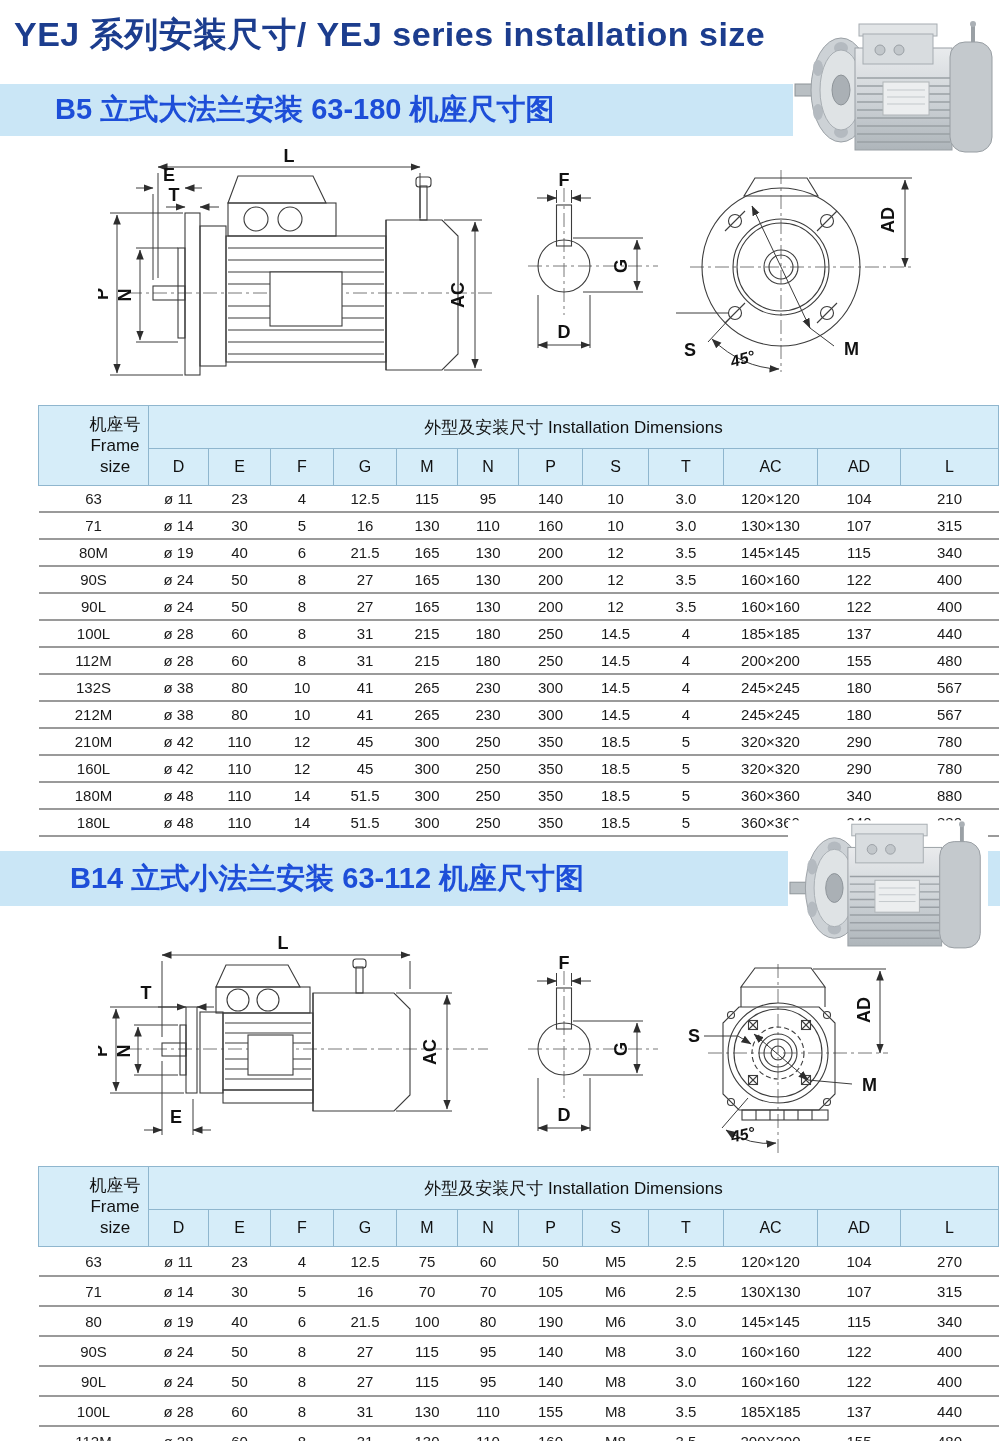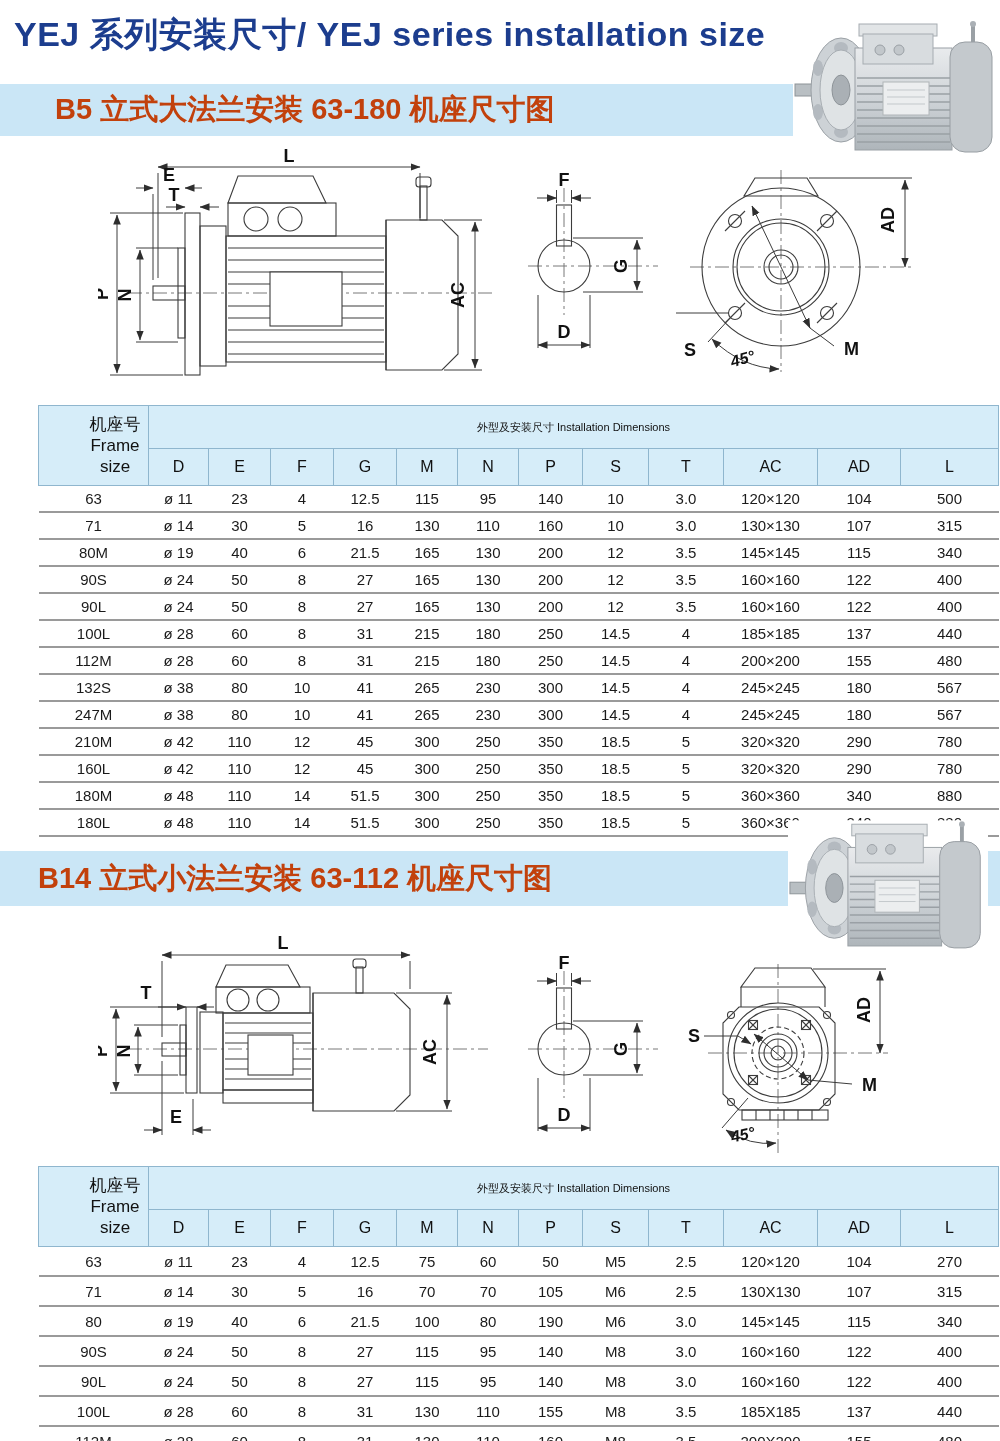--- a/index.html
+++ b/index.html
@@ -1,31 +1,31 @@
 <!DOCTYPE html>
 <html><head>
 <meta charset="utf-8">
 <style>
   html,body{margin:0;padding:0;background:#fff;}
   .page{position:relative;width:1000px;height:1441px;background:#fff;overflow:hidden;
         font-family:"Liberation Sans",sans-serif;color:#111;}
   .page-title{position:absolute;left:14px;top:12px;margin:0;font-size:34px;font-weight:bold;
         color:#1c3d8e;letter-spacing:0.5px;white-space:nowrap;}
   .banner{position:absolute;left:0;width:1000px;background:#cae6f6;display:flex;align-items:center;}
-  .banner span{font-size:29px;font-weight:bold;color:#c2410c;}
+  .banner span{font-size:29px;font-weight:bold;color:#1d4ed8;}
   #banner-b5{top:84px;height:52px;}
   #banner-b5 span{padding-left:55px;}
   #banner-b14{top:851px;height:55px;}
-  #banner-b14 span{padding-left:38px;}
+  #banner-b14 span{padding-left:70px;}
   .abs{position:absolute;}
   
   table.dim{border-collapse:collapse;table-layout:fixed;width:960px;background:#fff;}
   table.dim thead th{background:#d6edf9;border:1px solid #8fb6ce;font-weight:normal;color:#111;}
   table.dim th.frame-h{font-size:17px;line-height:1.25;padding-left:44px;}
-  table.dim th.dims-h{font-size:11px;height:40px;text-align:center;}
+  table.dim th.dims-h{font-size:17px;height:40px;text-align:center;}
   table.dim tr.cols th{font-size:16px;height:34px;}
   table.dim tbody td{border-bottom:2px solid #9a9a9a;text-align:center;font-size:15px;
         color:#1a1a1a;background:#fff;}
   #table-b5 tbody td{height:23px;}
   #table-b14 tbody td{height:26px;}
   
   svg .ln{stroke:#3c3c3c;stroke-width:1.1;fill:none;}
   svg .dim{stroke:#3c3c3c;stroke-width:1;fill:none;}
   svg .cl{stroke:#787878;stroke-width:1;fill:none;stroke-dasharray:14 4 3 4;}
   svg text.dl{font-family:"Liberation Sans",sans-serif;font-size:18px;font-weight:bold;fill:#111;}
@@ -251,21 +251,21 @@
           <td>23</td>
           <td>4</td>
           <td>12.5</td>
           <td>115</td>
           <td>95</td>
           <td>140</td>
           <td>10</td>
           <td>3.0</td>
           <td>120×120</td>
           <td>104</td>
-          <td>500</td>
+          <td>210</td>
         </tr>
         <tr>
           <td>71</td>
           <td>ø 14</td>
           <td>30</td>
           <td>5</td>
           <td>16</td>
           <td>130</td>
           <td>110</td>
           <td>160</td>
@@ -359,21 +359,21 @@
           <td>265</td>
           <td>230</td>
           <td>300</td>
           <td>14.5</td>
           <td>4</td>
           <td>245×245</td>
           <td>180</td>
           <td>567</td>
         </tr>
         <tr>
-          <td>247M</td>
+          <td>212M</td>
           <td>ø 38</td>
           <td>80</td>
           <td>10</td>
           <td>41</td>
           <td>265</td>
           <td>230</td>
           <td>300</td>
           <td>14.5</td>
           <td>4</td>
           <td>245×245</td>

